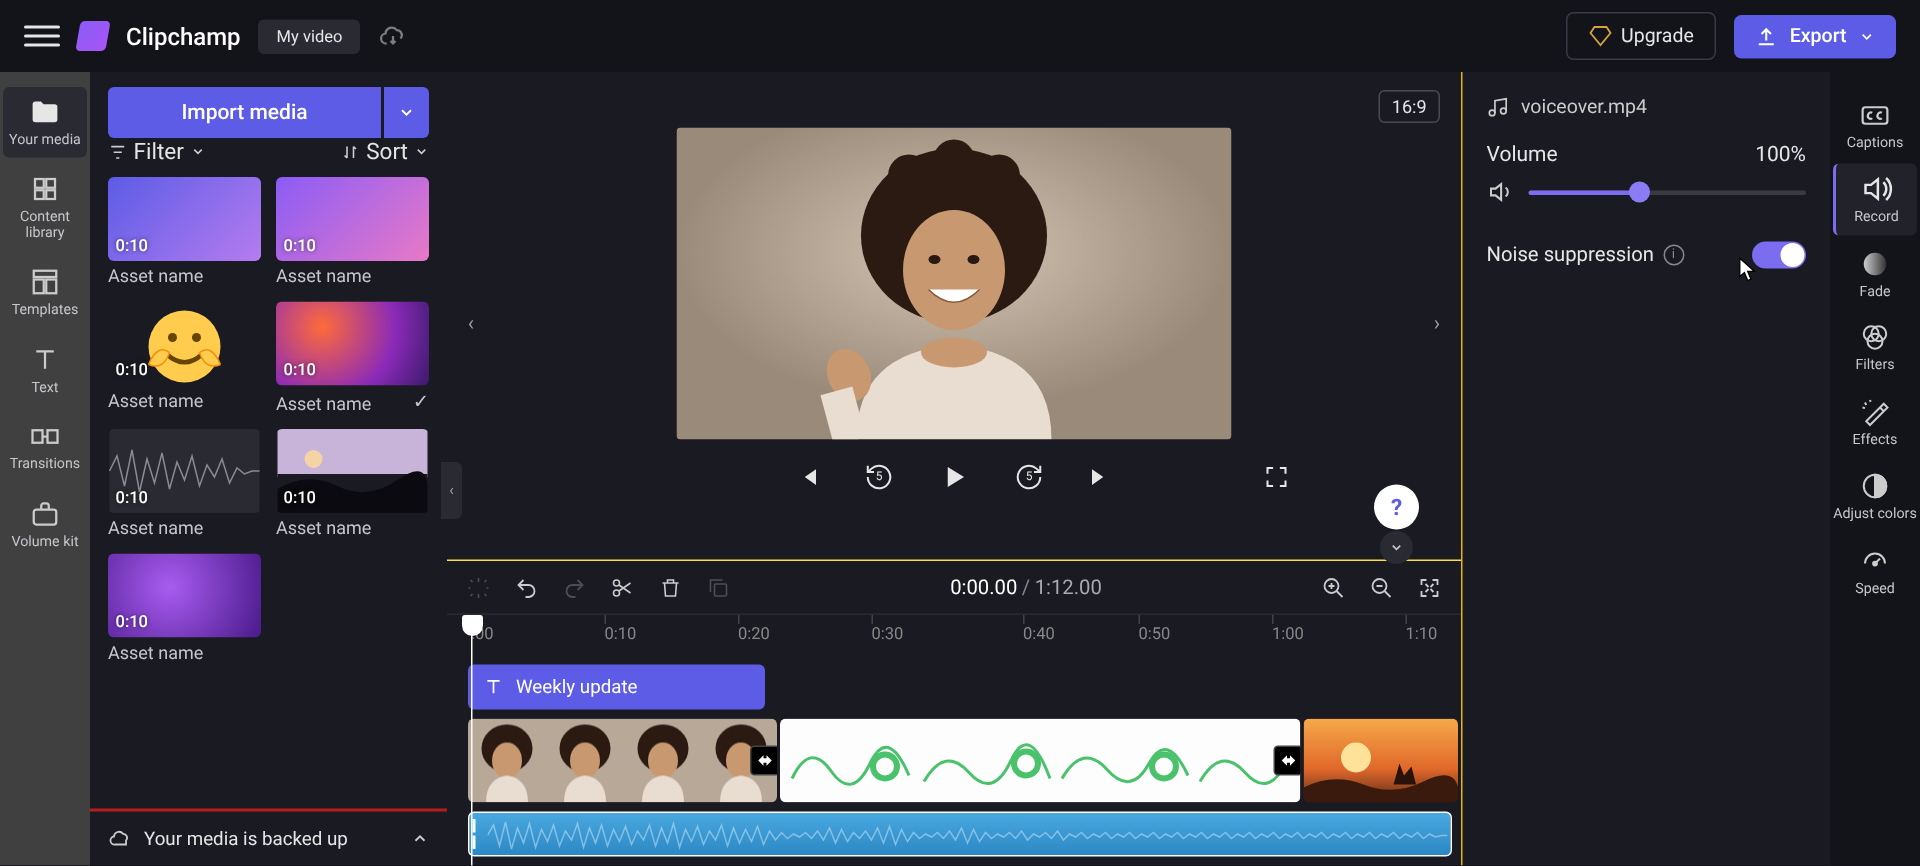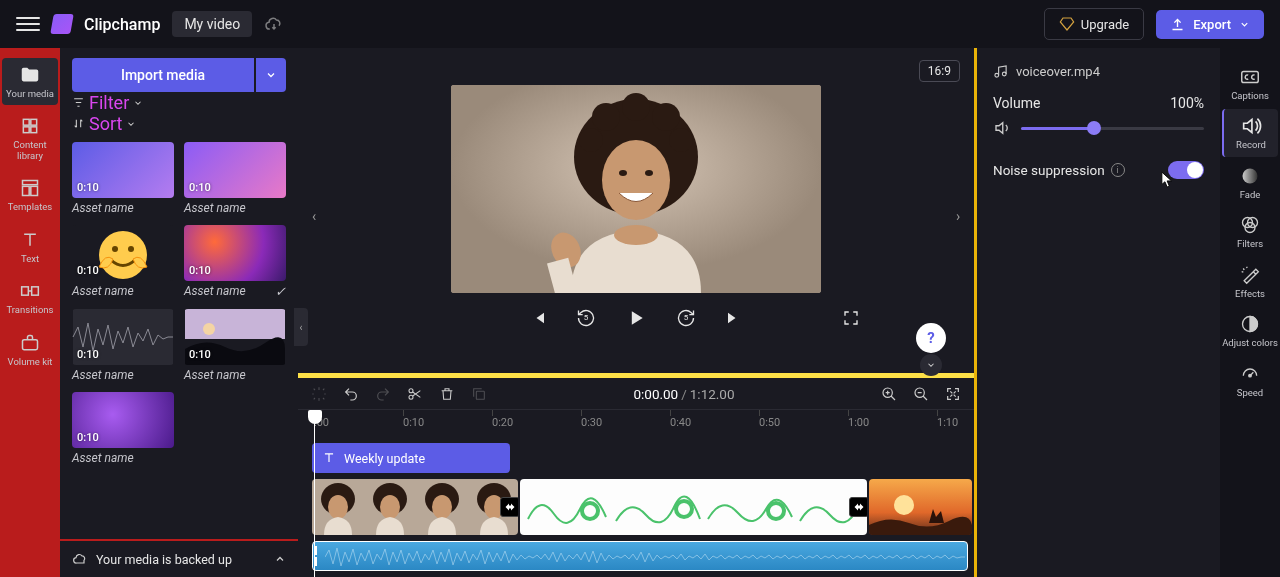--- a/index.html
+++ b/index.html
@@ -4,53 +4,53 @@
 <style>
   * { box-sizing: border-box; margin: 0; padding: 0; font-family: -apple-system, BlinkMacSystemFont, "Segoe UI", Roboto, sans-serif; }
   body { background: #13131a; color: #e6e6e6; width: 1280px; height: 577px; overflow: hidden; font-size: 13px; }
   
   
   .topbar { height: 48px; display: flex; align-items: center; padding: 0 16px; gap: 12px; }
   .hamburger { width: 24px; height: 24px; display:flex; flex-direction:column; justify-content:space-around; padding:3px 0; cursor:pointer; }
   .hamburger div{ height:2px; background:#e6e6e6; border-radius:1px; }
   .logo-cube { width:20px; height:20px; background: linear-gradient(135deg,#8b5cf6,#a855f7); border-radius:3px; transform: skewX(-10deg); }
   .app-name { font-size:16px; font-weight:500; color:#fff; }
-  .projname-chip { background:#2a2a33; padding:5px 12px; border-radius:4px; font-size:14px; color:#e6e6e6; }
+  .projname-chip { background:#2a2a33; padding:5px 12px; border-radius:4px; font-size:11px; color:#e6e6e6; }
   .cloud-sync { width:20px;height:20px;opacity:.7; }
   .upgrade-btn { margin-left:auto; display:flex;align-items:center;gap:6px; padding:7px 14px; border:1px solid #3a3a44; border-radius:5px; cursor:pointer; }
   .export-btn { display:flex;align-items:center;gap:8px; padding:7px 14px; background:#5c5ce6; border-radius:5px; cursor:pointer; color:#fff; font-weight:500; }
   
   
   .main { display:flex; height: calc(577px - 48px); }
   
   
-  .left-rail { width:60px; background:#b91c1c; display:flex; flex-direction:column; align-items:center; padding-top:10px; gap:4px; }
+  .left-rail { width:60px; background:#404040; display:flex; flex-direction:column; align-items:center; padding-top:10px; gap:4px; }
   .rail-item { width:56px; display:flex; flex-direction:column; align-items:center; gap:3px; padding:6px 0; cursor:pointer; border-radius:4px; }
   .rail-item.active { background:#2a2a33; }
   .rail-icon { width:22px;height:22px; display:flex; align-items:center;justify-content:center; }
   .rail-label { font-size:9.5px; color:#c6c6cc; text-align:center; line-height:1.1; }
   
   
   .media-panel { width:238px; background:#1a1a22; display:flex; flex-direction:column; position:relative; }
   .media-scroll { overflow-y:auto; flex:1; padding:10px 12px 6px 12px; }
   .media-scroll::-webkit-scrollbar { width:5px; }
   .media-scroll::-webkit-scrollbar-thumb { background:#3a3a44; border-radius:3px; }
   
   .import-row { display:flex; gap:2px; }
   .import-main { flex:1; background:#5c5ce6; color:#fff; padding:9px; border-radius:4px 0 0 4px; text-align:center; font-weight:500; cursor:pointer; font-size:14px; }
   .import-chev { width:30px; background:#5c5ce6; border-radius:0 4px 4px 0; display:flex;align-items:center;justify-content:center; cursor:pointer; color:#fff;}
   
-  .filter-sort { display:flex; justify-content:space-between; margin-bottom:8px; color:#d946ef; font-size:18px;flex-direction:column; }
+  .filter-sort { display:flex; justify-content:space-between; margin-bottom:8px; color:#e5e5e5; font-size:15px; }
   .fs-item{ display:flex; align-items:center; gap:4px; cursor:pointer; }
   
   .media-grid { display:grid; grid-template-columns:1fr 1fr; gap:10px 10px; }
   .asset { display:flex; flex-direction:column; gap:3px; cursor:pointer; }
   .asset-thumb { width:100%; height:56px; border-radius:4px; position:relative; overflow:hidden; }
   .asset-dur { position:absolute; left:5px; bottom:4px; font-size:11px; color:#fff; font-weight:500; text-shadow:0 0 3px rgba(0,0,0,.6); }
-  .asset-row { display:flex; align-items:flex-start; justify-content:space-between;font-style:italic; }
+  .asset-row { display:flex; align-items:flex-end; justify-content:space-between; }
   .asset-name { font-size:12px; color:#c6c6cc; }
   .asset-check { color:#c6c6cc; }
   
   .backup-bar { height:38px; border-top:2px solid #b91c1c; display:flex; align-items:center; padding:0 12px; gap:8px; font-size:12.5px; color:#e6e6e6; }
   .backup-bar .chev { margin-left:auto; }
   
   .panel-collapse-nub { position:absolute; right:-10px; top:260px; width:14px; height:38px; background:#2a2a33; border-radius:0 4px 4px 0; display:flex; align-items:center; justify-content:center; cursor:pointer; font-size:10px; color:#aaa; z-index:5; }
   
   
   .center { flex:1; display:flex; flex-direction:column; background:#1a1a22; position:relative; }
@@ -62,21 +62,21 @@
   .side-arrow.left{ left:6px; top:158px;} .side-arrow.right{ right:6px; top:158px;}
   .help-bubble { position:absolute; right:28px; bottom:20px; width:30px;height:30px; border-radius:50%; background:#fff; color:#5c5ce6; display:flex;align-items:center;justify-content:center;font-weight:bold; cursor:pointer; font-size:15px; }
   .chev-down-bubble { position:absolute; right:32px; bottom:-3px; width:22px;height:22px; border-radius:50%; background:#2a2a33; color:#ccc; display:flex;align-items:center;justify-content:center; cursor:pointer; font-size:11px; }
   
   .transport { display:flex; align-items:center; gap:26px; margin-top:14px; padding-bottom:8px; position:relative; width:100%; justify-content:center;}
   .t-btn { cursor:pointer; color:#e6e6e6; width:22px; height:22px; display:flex;align-items:center;justify-content:center; }
   .t-btn.play{ width:26px; }
   .fullscreen-btn { position:absolute; right:112px; }
   
   
-  .timeline-toolbar { height:36px; display:flex; align-items:center; padding:0 12px; gap:14px; border-top:5px solid #fde047; }
+  .timeline-toolbar { height:36px; display:flex; align-items:center; padding:0 12px; gap:14px; border-top:1px solid #fde047; }
   .tl-tool { width:18px;height:18px; cursor:pointer; color:#aaa; display:flex;align-items:center;justify-content:center;}
   .tl-tool.disabled{ opacity:.35; cursor:default; }
   .timecode { margin:0 auto; font-size:13.5px; }
   .timecode .cur{ color:#fff; } .timecode .sep{ color:#888; margin:0 3px;} .timecode .dur{ color:#aaa;}
   .zoom-group { display:flex; gap:14px; align-items:center; }
   
   .ruler { height:28px; position:relative; border-top:1px solid #2a2a33; font-size:11px; color:#888; }
   .ruler-mark { position:absolute; top:6px; }
   .ruler-mark::before{ content:""; position:absolute; left:0; top:-6px; width:1px; height:6px; background:#444;}
   .playhead { position:absolute; left:10px; top:0; width:14px; height:14px; background:#fff; border-radius:2px 2px 7px 7px; z-index:10; }
@@ -89,21 +89,21 @@
   .vclip.c1{ width:206px; }
   .vclip.c2{ width:347px; }
   .vclip.c3{ width:103px; }
   .trans-badge { position:absolute; width:20px;height:20px;background:#000; border-radius:3px; display:flex;align-items:center;justify-content:center; color:#fff; font-size:11px; z-index:3; border:1px solid #444;}
   .audio-track { height:30px; width:656px; background:linear-gradient(#4aa8e0,#2b88c4); border-radius:4px; position:relative; overflow:hidden; cursor:pointer; border:1.5px solid #fff; }
   .audio-track .handle{ position:absolute; left:2px; top:4px; bottom:4px; width:8px; display:flex;flex-direction:column;justify-content:center;gap:2px;}
   .audio-track .handle div{ width:2px;height:10px;background:#fff; }
   .wave { position:absolute; inset:2px 2px 2px 12px; opacity:.5; }
   
   
-  .right-panel { width:246px; background:#1a1a22; padding:16px 16px; border-left:3px solid #eab308; }
+  .right-panel { width:246px; background:#1a1a22; padding:16px 16px; border-left:1px solid #eab308; }
   .file-row { display:flex; align-items:center; gap:8px; color:#ccc; font-size:13px; margin-bottom:16px;}
   .vol-row { display:flex; justify-content:space-between; font-size:14px; margin-bottom:8px;}
   .slider-row { display:flex; align-items:center; gap:10px; margin-bottom:24px;}
   .vol-track { flex:1; height:3px; background:#3a3a44; border-radius:2px; position:relative;}
   .vol-fill { position:absolute; left:0; top:0; bottom:0; width:40%; background:#7c6cf0; border-radius:2px;}
   .vol-thumb { position:absolute; left:40%; top:50%; width:14px;height:14px; background:#8b7cf6; border-radius:50%; transform:translate(-50%,-50%); cursor:pointer;}
   .noise-row { display:flex; align-items:center; gap:6px; font-size:13.5px;}
   .info-icn{ width:14px;height:14px;border:1px solid #888;border-radius:50%;display:flex;align-items:center;justify-content:center;font-size:9px;color:#888;}
   .toggle { margin-left:auto; width:36px; height:18px; background:#7c6cf0; border-radius:10px; position:relative; cursor:pointer;}
   .toggle .knob{ position:absolute; right:1px; top:1px; width:16px;height:16px;background:#fff;border-radius:50%;}
@@ -473,21 +473,21 @@
           </div>
       </div>
     </div>
 
     <div class="ruler" id="ruler">
       <div class="playhead"></div>
     <div class="ruler-mark" style="left: 16px;">:00</div>
         <div class="ruler-mark" style="left: 105px;">0:10</div>
         <div class="ruler-mark" style="left: 194px;">0:20</div>
         <div class="ruler-mark" style="left: 283px;">0:30</div>
-        <div class="ruler-mark" style="left: 372px;">0:40</div>
+        <div class="ruler-mark" style="left: 384px;">0:40</div>
         <div class="ruler-mark" style="left: 461px;">0:50</div>
         <div class="ruler-mark" style="left: 550px;">1:00</div>
         <div class="ruler-mark" style="left: 639px;">1:10</div>
       </div>
 
     <div class="tracks">
       <div class="text-clip">
         <svg width="14" height="14" viewBox="0 0 24 24" fill="none" stroke="#fff" stroke-width="2">
             <path d="M5 5h14M12 5v14"></path>
           </svg>

